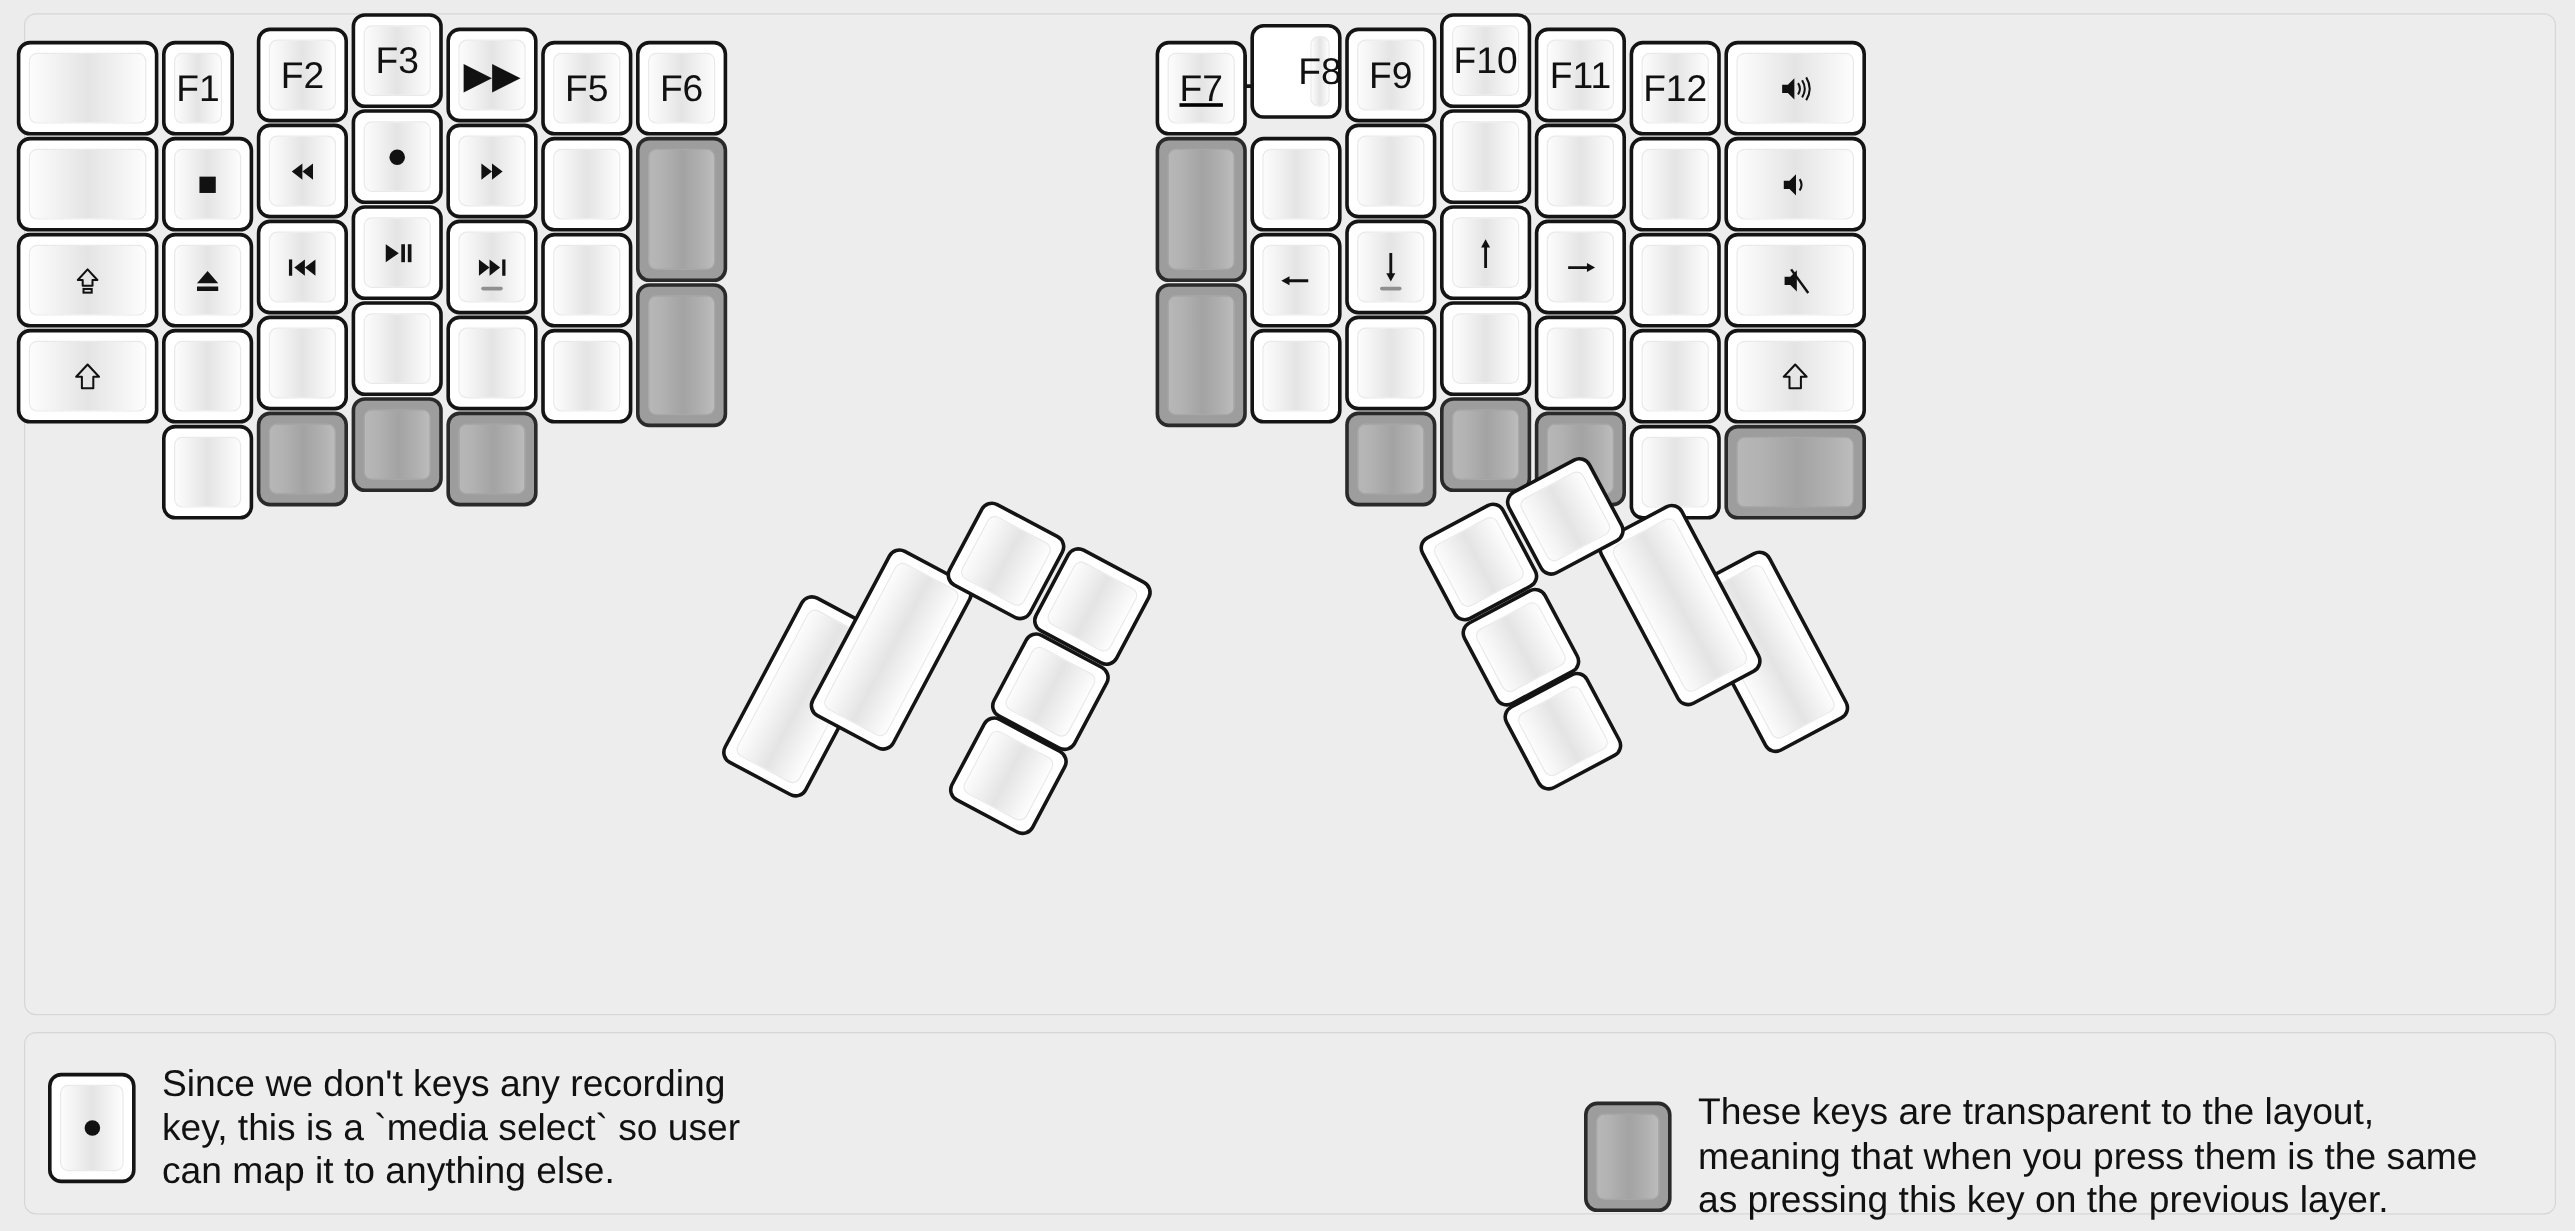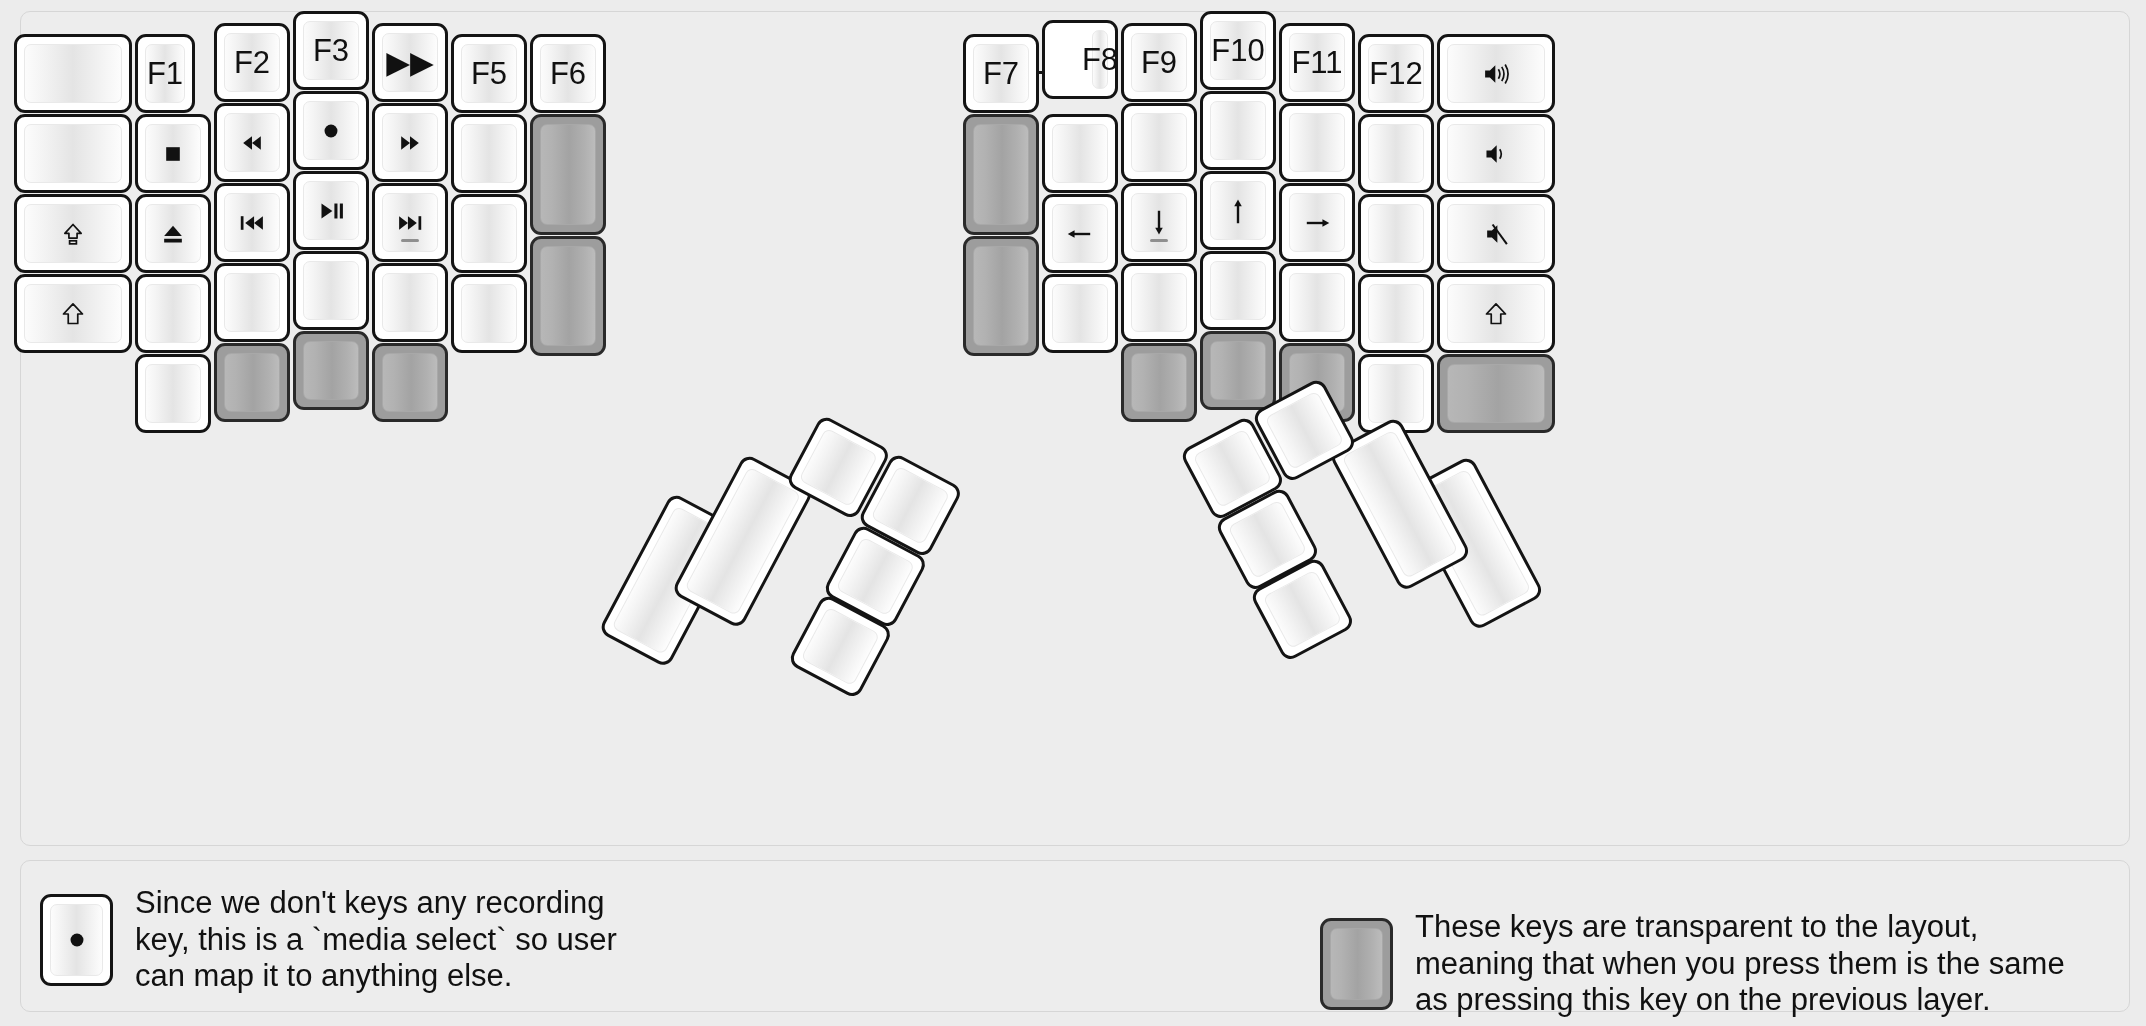--- a/index.html
+++ b/index.html
@@ -276,21 +276,21 @@
         </div>
       </div>
       <div class="key transparent" style="left: 530px; top: 114px; width: 76px; height: 120.5px;">
         <div class="cap"></div>
       </div>
       <div class="key transparent" style="left: 530px; top: 235.5px; width: 76px; height: 120.5px;">
         <div class="cap"></div>
       </div>
     </div>
   <div id="right-half">
-      <div class="key" style="left: 963px; top: 34px; width: 76px; height: 79px;">
+      <div class="key" style="left: 963px; top: 34px; width: 76px; height: 79px; text-decoration: underline;">
         <div class="cap">
           <span class="legend-txt">F7</span>
         </div>
       </div>
       <div class="key transparent" style="left: 963px; top: 114px; width: 76px; height: 120.5px;">
         <div class="cap"></div>
       </div>
       <div class="key transparent" style="left: 963px; top: 235.5px; width: 76px; height: 120.5px;">
         <div class="cap"></div>
       </div>

